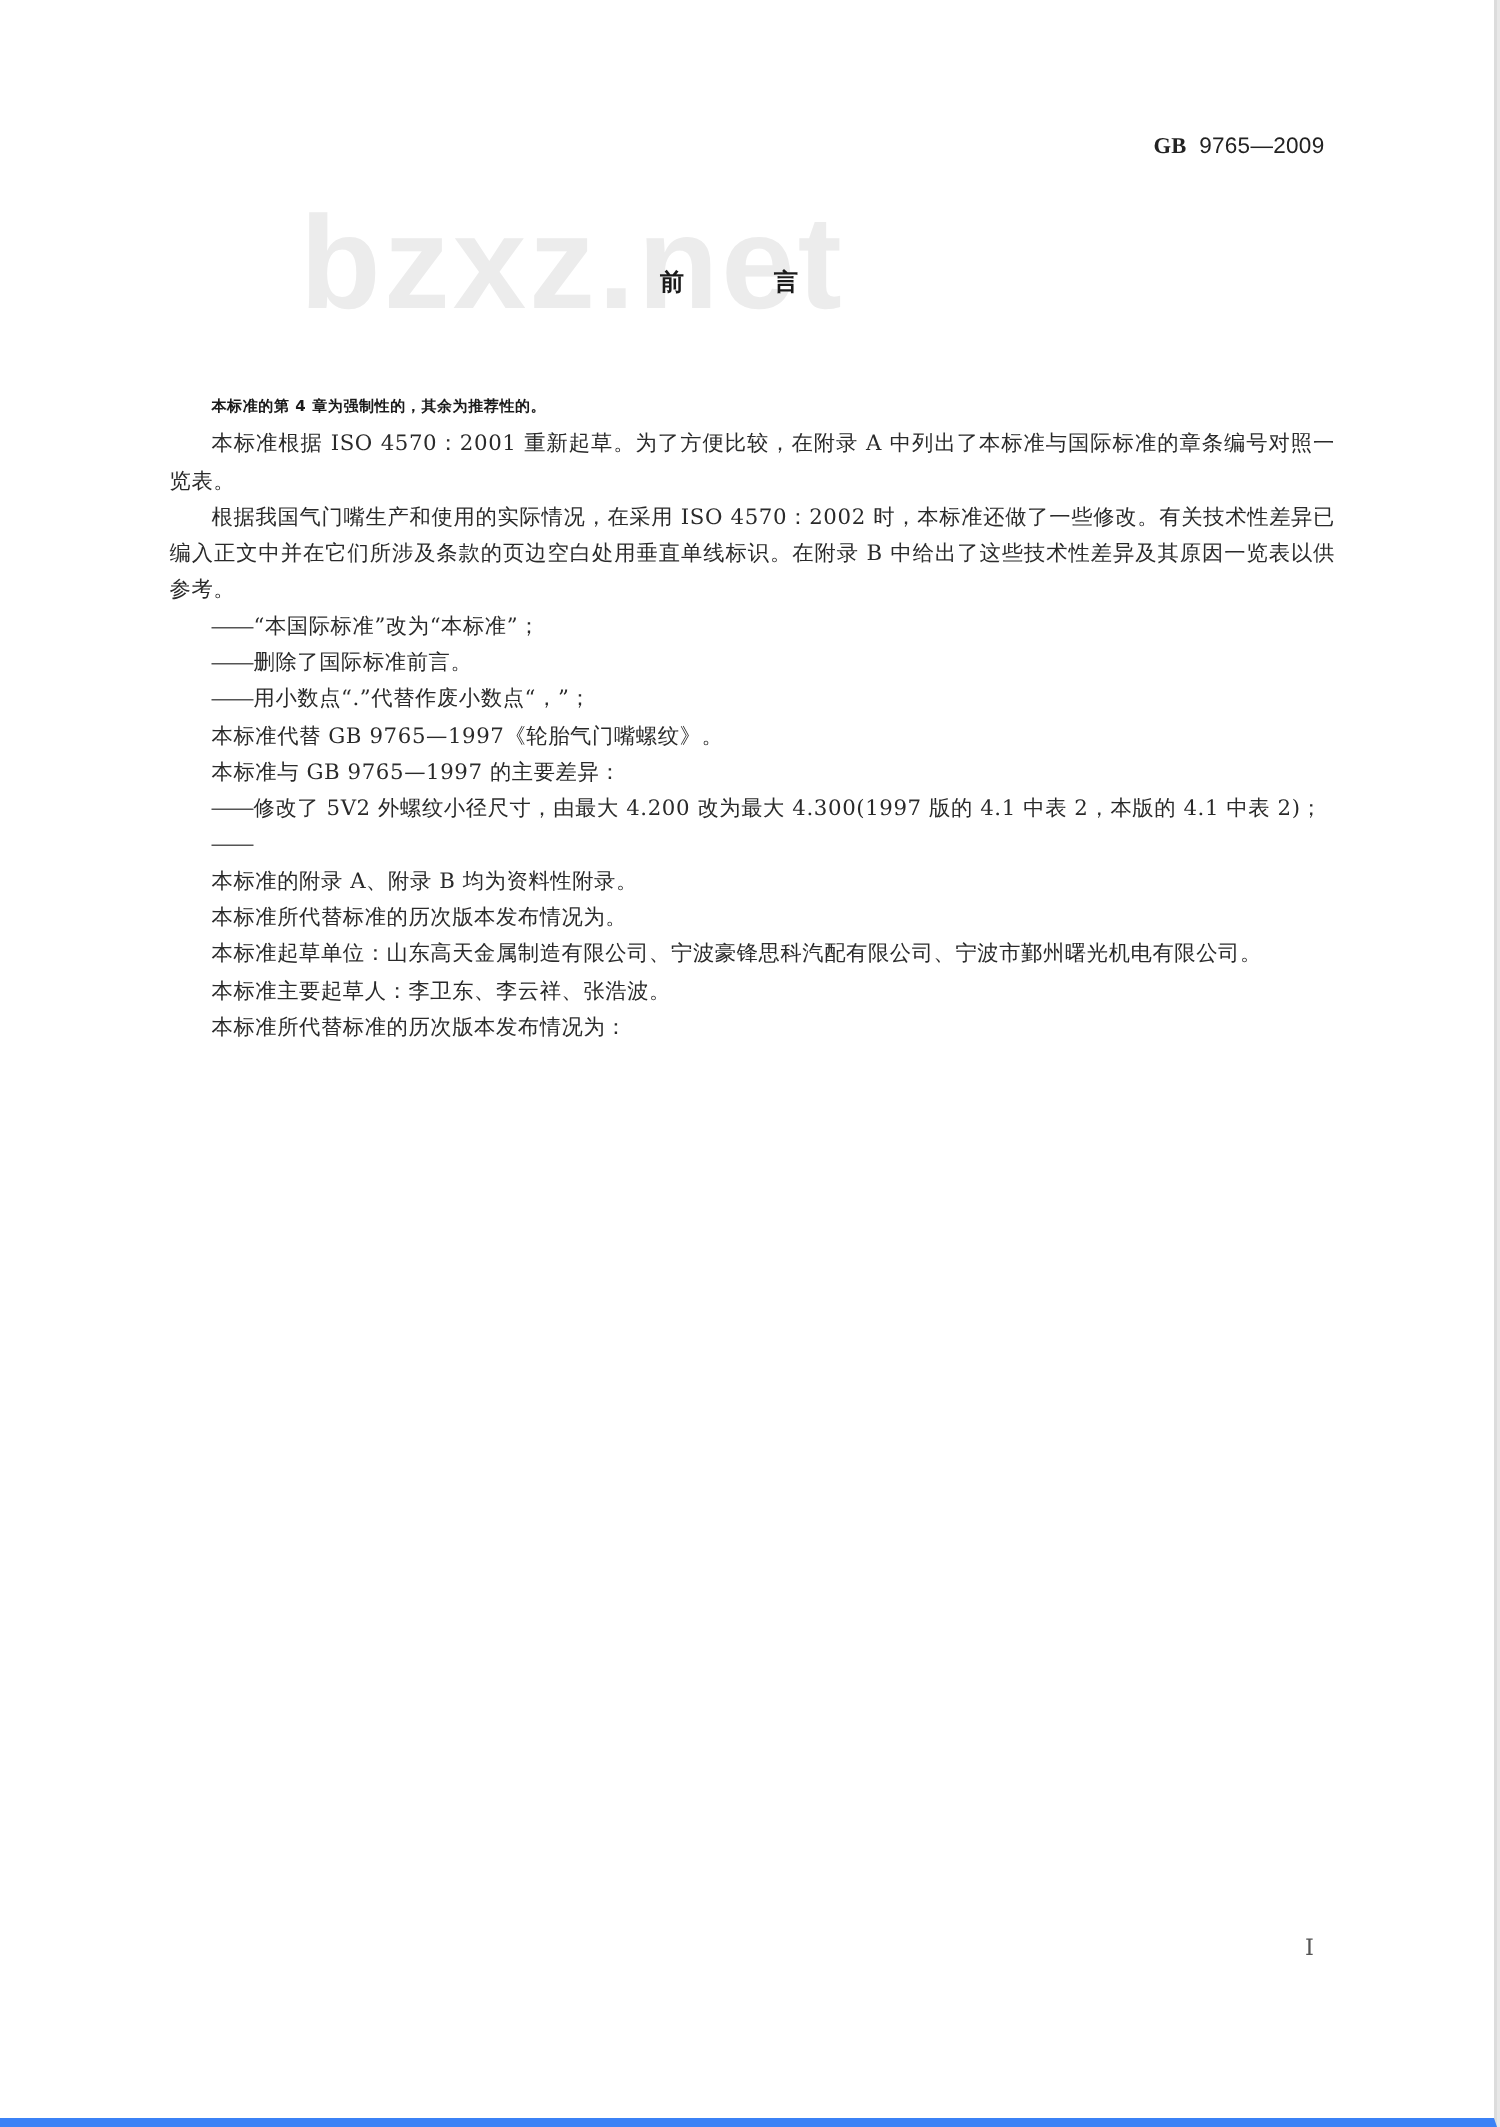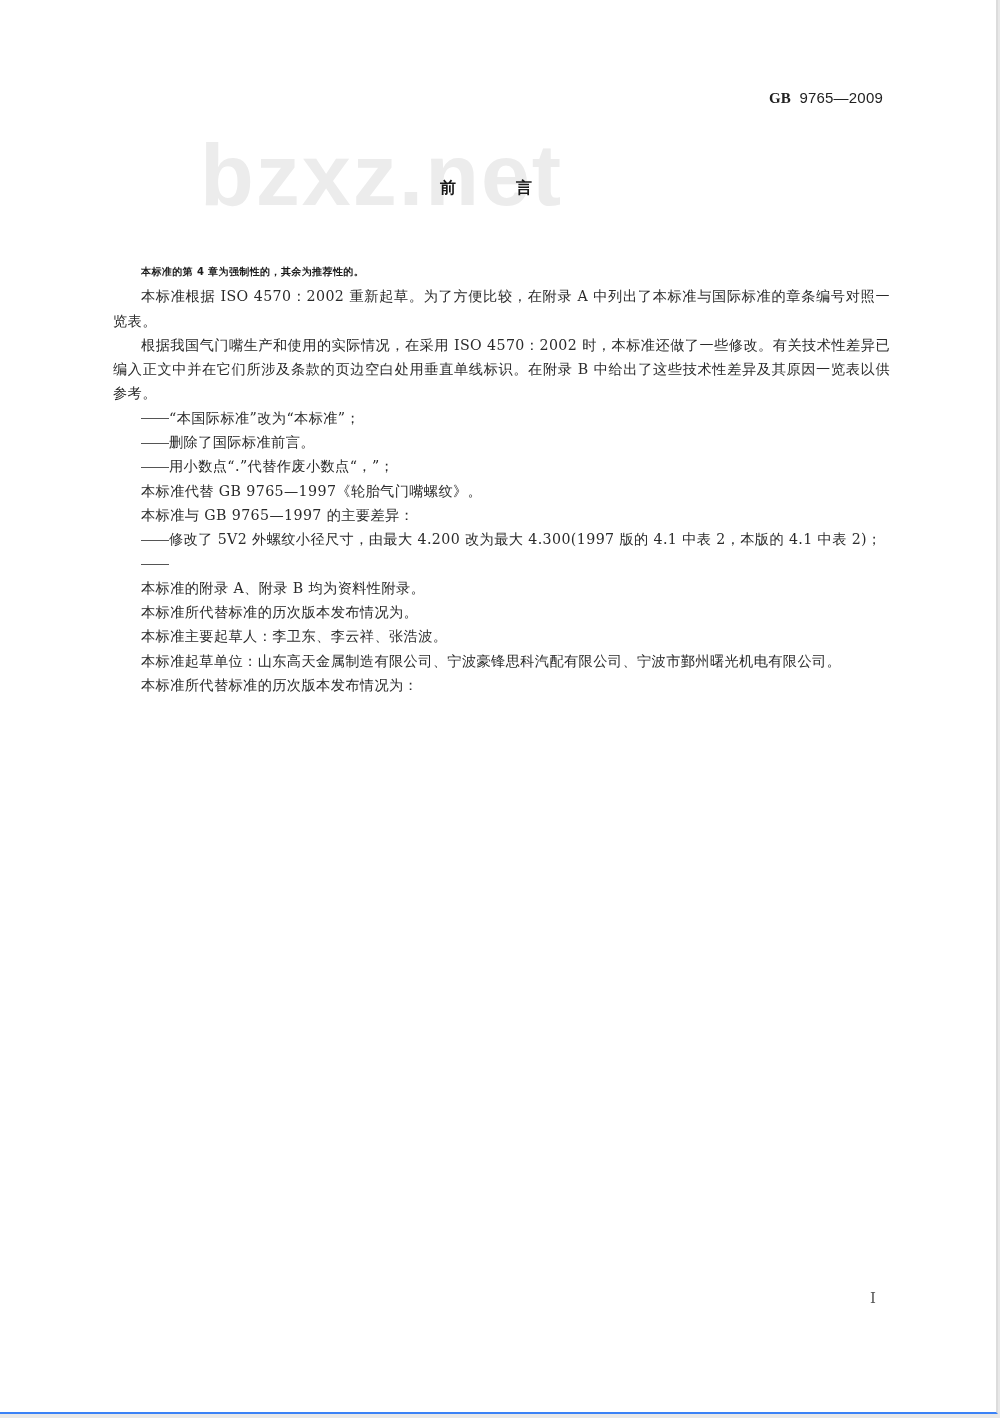--- a/index.html
+++ b/index.html
@@ -14,21 +14,21 @@
       overflow: hidden;
     }
     .page {
       position: absolute;
       left: 0;
       top: 0;
       width: 996px;
       height: 1412px;
       background: #ffffff;
       border-right: 2px solid #dcdcdc;
-      border-bottom: 2px solid #3b82f6;
+      border-bottom: 6px solid #3b82f6;
       font-family: "DejaVu Serif", "Liberation Serif", serif;
       color: #2a2a2a;
     }
     .std-code {
       position: absolute;
       top: 89px;
       right: 113px;
       font-size: 15px;
       color: #222;
       font-family: "Liberation Sans", "DejaVu Sans", sans-serif;
@@ -118,35 +118,35 @@
   </div>
 
   <div class="watermark">bzxz.net</div>
 
   <div class="title">
     <span>前</span><span>言</span>
   </div>
 
   <div class="body">
     <p class="p bold">本标准的第 4 章为强制性的，其余为推荐性的。</p>
-    <p class="p">本标准根据 ISO 4570：2002 重新起草。为了方便比较，在附录 A 中列出了本标准与国际标准的章条编号对照一览表。</p>
+    <p class="p">本标准根据 ISO 4570：2001 重新起草。为了方便比较，在附录 A 中列出了本标准与国际标准的章条编号对照一览表。</p>
     <p class="p">根据我国气门嘴生产和使用的实际情况，在采用 ISO 4570：2002 时，本标准还做了一些修改。有关技术性差异已编入正文中并在它们所涉及条款的页边空白处用垂直单线标识。在附录 B 中给出了这些技术性差异及其原因一览表以供参考。</p>
 
     <p class="dash-item"><span class="dash"></span><span>“本国际标准”改为“本标准”；</span></p>
     <p class="dash-item"><span class="dash"></span><span>删除了国际标准前言。</span></p>
     <p class="dash-item"><span class="dash"></span><span>用小数点“.”代替作废小数点“，”；</span></p>
 
     <p class="p">本标准代替 GB 9765—1997《轮胎气门嘴螺纹》。</p>
     <p class="p">本标准与 GB 9765—1997 的主要差异：</p>
 
     <p class="dash-item"><span class="dash"></span><span>修改了 5V2 外螺纹小径尺寸，由最大 4.200 改为最大 4.300(1997 版的 4.1 中表 2，本版的 4.1 中表 2)；</span></p>
     <p class="dash-item"><span class="dash"></span></p>
 
     <p class="p">本标准的附录 A、附录 B 均为资料性附录。</p>
     <p class="p">本标准所代替标准的历次版本发布情况为。</p>
+    <p class="p">本标准起草单位：山东高天金属制造有限公司、宁波豪锋思科汽配有限公司、宁波市鄞州曙光机电有限公司。</p>
     <p class="p">本标准主要起草人：李卫东、李云祥、张浩波。</p>
-    <p class="p">本标准起草单位：山东高天金属制造有限公司、宁波豪锋思科汽配有限公司、宁波市鄞州曙光机电有限公司。</p>
     <p class="p">本标准所代替标准的历次版本发布情况为：</p>
 
   </div>
 
   <div class="page-number">I</div>
 </div>
 
 </body></html>

